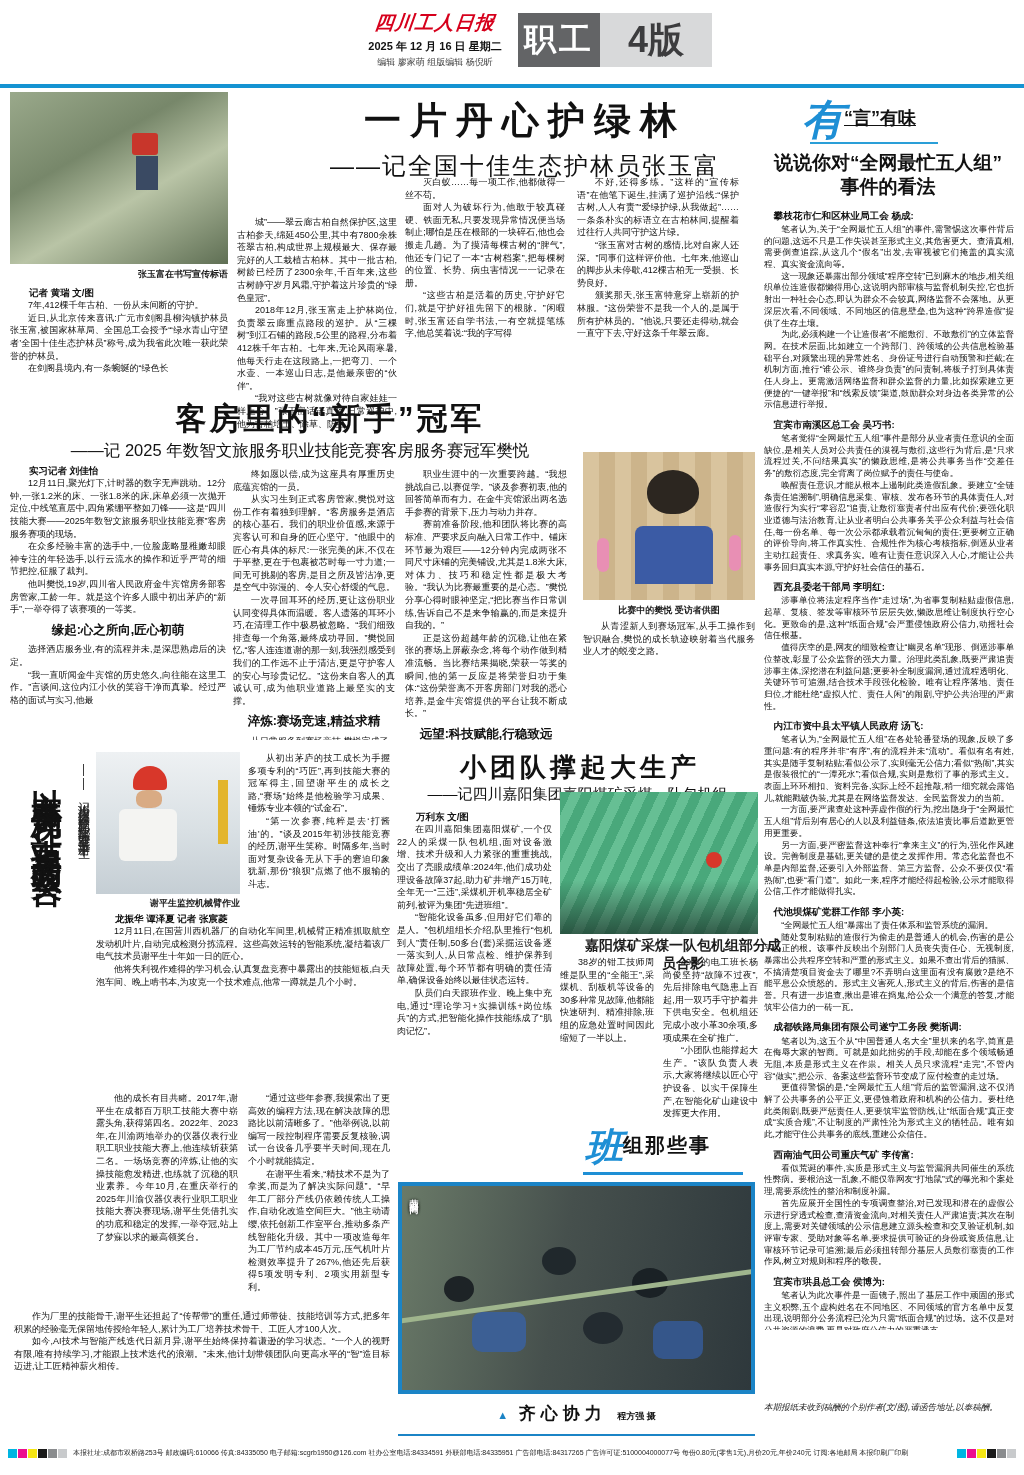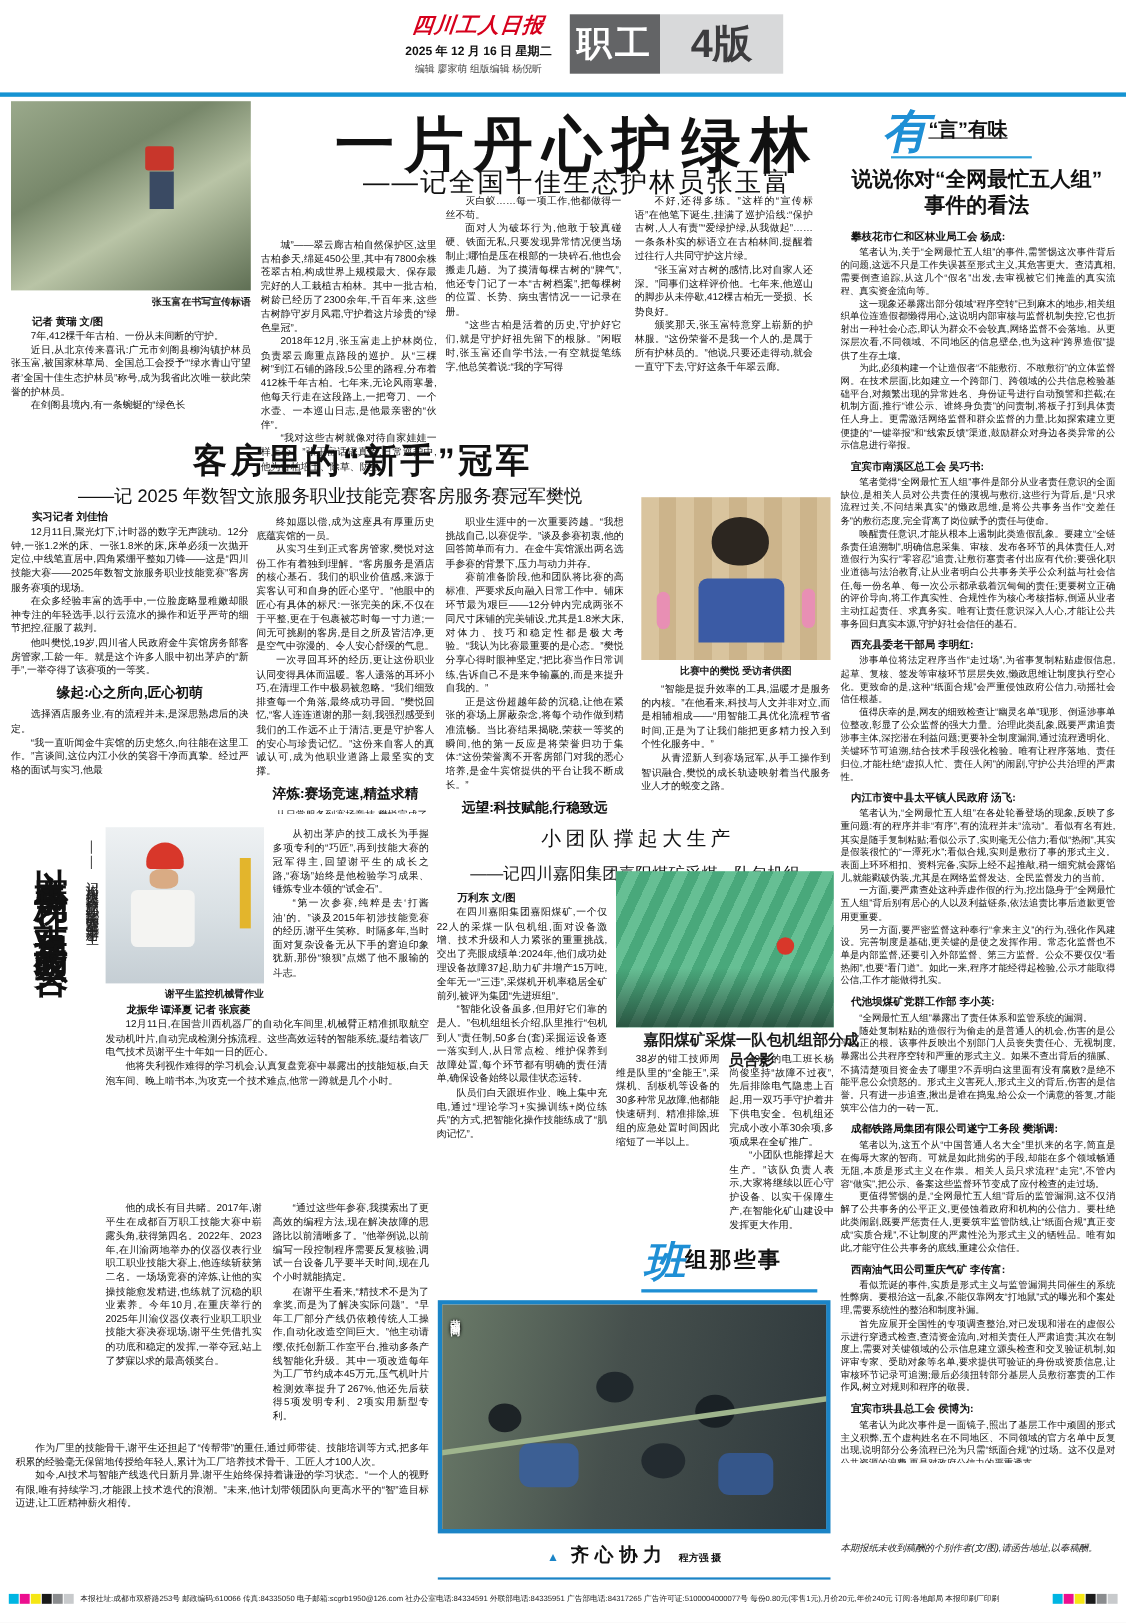--- a/index.html
+++ b/index.html
@@ -38,21 +38,21 @@
   <div class="abs" style="left:518px;top:13px;width:82px;height:54px;background:#636466;color:#fff;font-size:32px;font-weight:bold;display:flex;align-items:center;justify-content:center;letter-spacing:3px;">职工</div>
   <div class="abs" style="left:600px;top:13px;width:112px;height:54px;background:#d8d9da;color:#3c3c3e;font-size:36px;font-weight:bold;display:flex;align-items:center;justify-content:center;">4版</div>
   <div class="abs" style="left:0;top:84px;width:1024px;height:4px;background:#1593d2;"></div>
 
   <div class="photo" id="ph1" style="left:10px;top:92px;width:218px;height:172px;">
     <span style="position:absolute;left:56%;top:24%;width:26px;height:22px;background:#c8362b;border-radius:3px;"></span>
     <span style="position:absolute;left:58%;top:37%;width:22px;height:34px;background:#3a4a63;"></span>
   </div>
   <div class="abs cap" style="left:10px;top:268px;width:218px;text-align:right;">张玉富在书写宣传标语</div>
 
-  <div class="abs center" style="left:290px;top:96px;width:470px;font-size:54px;font-weight:bold;letter-spacing:9px;">一片丹心护绿林</div>
+  <div class="abs center" style="left:290px;top:96px;width:470px;font-size:37px;font-weight:bold;letter-spacing:9px;">一片丹心护绿林</div>
   <div class="abs center" style="left:290px;top:150px;width:470px;font-size:24px;letter-spacing:2px;">——记全国十佳生态护林员张玉富</div>
 
   <div class="abs jt body9" style="left:10px;top:286px;width:218px;height:104px;">
     <div class="byline">记者 黄瑞 文/图</div>
     <div>
         <p>7年,412棵千年古柏、一份从未间断的守护。</p>
         <p>近日,从北京传来喜讯:广元市剑阁县柳沟镇护林员张玉富,被国家林草局、全国总工会授予“‘绿水青山守望者’全国十佳生态护林员”称号,成为我省此次唯一获此荣誉的护林员。</p>
         <p>在剑阁县境内,有一条蜿蜒的“绿色长</p>
       </div>
   </div>
@@ -110,21 +110,20 @@
   </div>
 
   <div class="photo" id="ph2" style="left:583px;top:452px;width:172px;height:148px;">
     <span style="position:absolute;left:37%;top:12%;width:52px;height:44px;border-radius:50% 50% 46% 46%;background:#2c2620;"></span>
     <span style="position:absolute;left:30%;top:50%;width:78px;height:58px;background:#3b5ba5;border-radius:8px 8px 0 0;"></span>
     <span style="position:absolute;left:8%;top:58%;width:12px;height:34px;background:#e88fb4;border-radius:6px;"></span>
     <span style="position:absolute;right:8%;top:56%;width:12px;height:36px;background:#e88fb4;border-radius:6px;"></span>
   </div>
   <div class="abs cap center" style="left:583px;top:604px;width:172px;">比赛中的樊悦  受访者供图</div>
   <div class="abs jt body9" style="left:583px;top:620px;width:172px;height:120px;">
-      <p>“智能是提升效率的工具,温暖才是服务的内核。”在他看来,科技与人文并非对立,而是相辅相成——“用智能工具优化流程节省时间,正是为了让我们能把更多精力投入到个性化服务中。”</p>
       <p>从青涩新人到赛场冠军,从手工操作到智识融合,樊悦的成长轨迹映射着当代服务业人才的蜕变之路。</p>
     </div>
 
   <div class="abs" style="left:12px;top:764px;width:80px;height:548px;writing-mode:vertical-rl;">
     <div style="font-size:12px;letter-spacing:2px;color:#222;margin-left:8px;">——记川渝仪器仪表行业职工职业技能大赛冠军选手谢平生</div>
     <div style="font-size:31px;font-weight:bold;letter-spacing:6px;">以赛事为梯 站上更高的领奖台</div>
   </div>
 
   <div class="photo" id="ph3" style="left:96px;top:752px;width:144px;height:142px;">
     <span style="position:absolute;left:26%;top:10%;width:34px;height:24px;border-radius:17px 17px 4px 4px;background:#d8372a;"></span>
@@ -150,21 +149,21 @@
     </div>
   <div class="abs jt body9" style="left:248px;top:1092px;width:142px;height:212px;">
       <p>“通过这些年参赛,我摸索出了更高效的编程方法,现在解决故障的思路比以前清晰多了。”他举例说,以前编写一段控制程序需要反复核验,调试一台设备几乎要半天时间,现在几个小时就能搞定。</p>
       <p>在谢平生看来,“精技术不是为了拿奖,而是为了解决实际问题”。“早年工厂部分产线仍依赖传统人工操作,自动化改造空间巨大。”他主动请缨,依托创新工作室平台,推动多条产线智能化升级。其中一项改造每年为工厂节约成本45万元,压气机叶片检测效率提升了267%,他还先后获得5项发明专利、2项实用新型专利。</p>
     </div>
   <div class="abs jt body9" style="left:14px;top:1310px;width:376px;height:122px;">
       <p>作为厂里的技能骨干,谢平生还担起了“传帮带”的重任,通过师带徒、技能培训等方式,把多年积累的经验毫无保留地传授给年轻人,累计为工厂培养技术骨干、工匠人才100人次。</p>
       <p>如今,AI技术与智能产线迭代日新月异,谢平生始终保持着谦逊的学习状态。“一个人的视野有限,唯有持续学习,才能跟上技术迭代的浪潮。”未来,他计划带领团队向更高水平的“智”造目标迈进,让工匠精神薪火相传。</p>
     </div>
 
-  <div class="abs center" style="left:420px;top:750px;width:320px;font-size:18px;font-weight:normal;letter-spacing:4px;">小团队撑起大生产</div>
+  <div class="abs center" style="left:420px;top:750px;width:320px;font-size:26px;font-weight:bold;letter-spacing:4px;">小团队撑起大生产</div>
   <div class="abs center" style="left:395px;top:785px;width:365px;font-size:15px;">——记四川嘉阳集团嘉阳煤矿采煤一队包机组</div>
 
   <div class="abs jt body9" style="left:397px;top:810px;width:155px;height:374px;">
     <div class="byline">万利东 文/图</div>
     <div>
         <p>在四川嘉阳集团嘉阳煤矿,一个仅22人的采煤一队包机组,面对设备激增、技术升级和人力紧张的重重挑战,交出了亮眼成绩单:2024年,他们成功处理设备故障37起,助力矿井增产15万吨,全年无一“三违”,采煤机开机率稳居全矿前列,被评为集团“先进班组”。</p>
         <p>“智能化设备虽多,但用好它们靠的是人。”包机组组长介绍,队里推行“包机到人”责任制,50多台(套)采掘运设备逐一落实到人,从日常点检、维护保养到故障处置,每个环节都有明确的责任清单,确保设备始终以最佳状态运转。</p>
         <p>队员们白天跟班作业、晚上集中充电,通过“理论学习+实操训练+岗位练兵”的方式,把智能化操作技能练成了“肌肉记忆”。</p>
       </div>
   </div>

